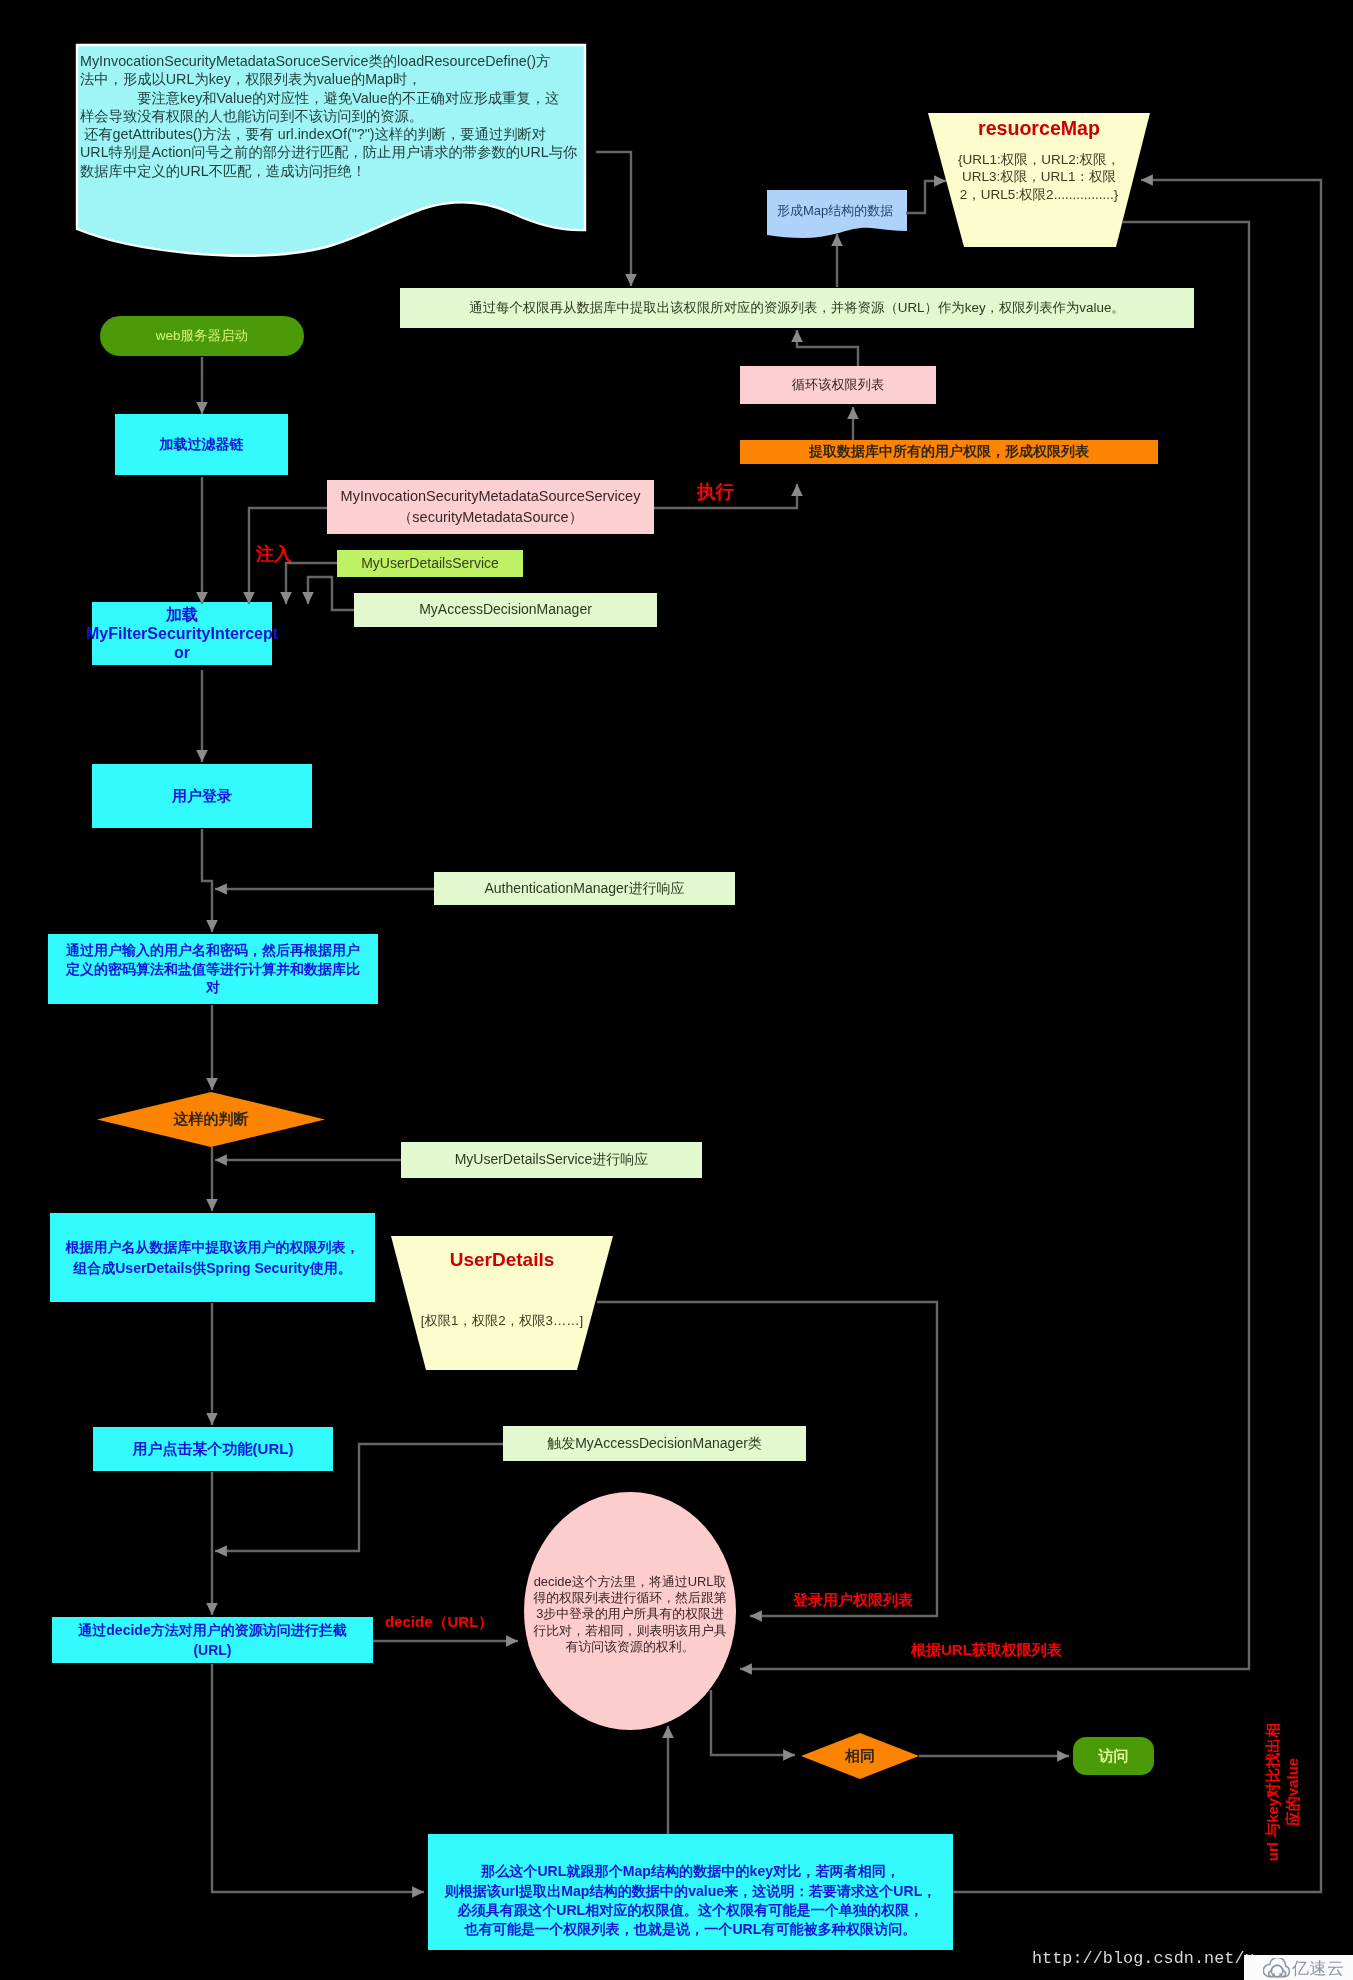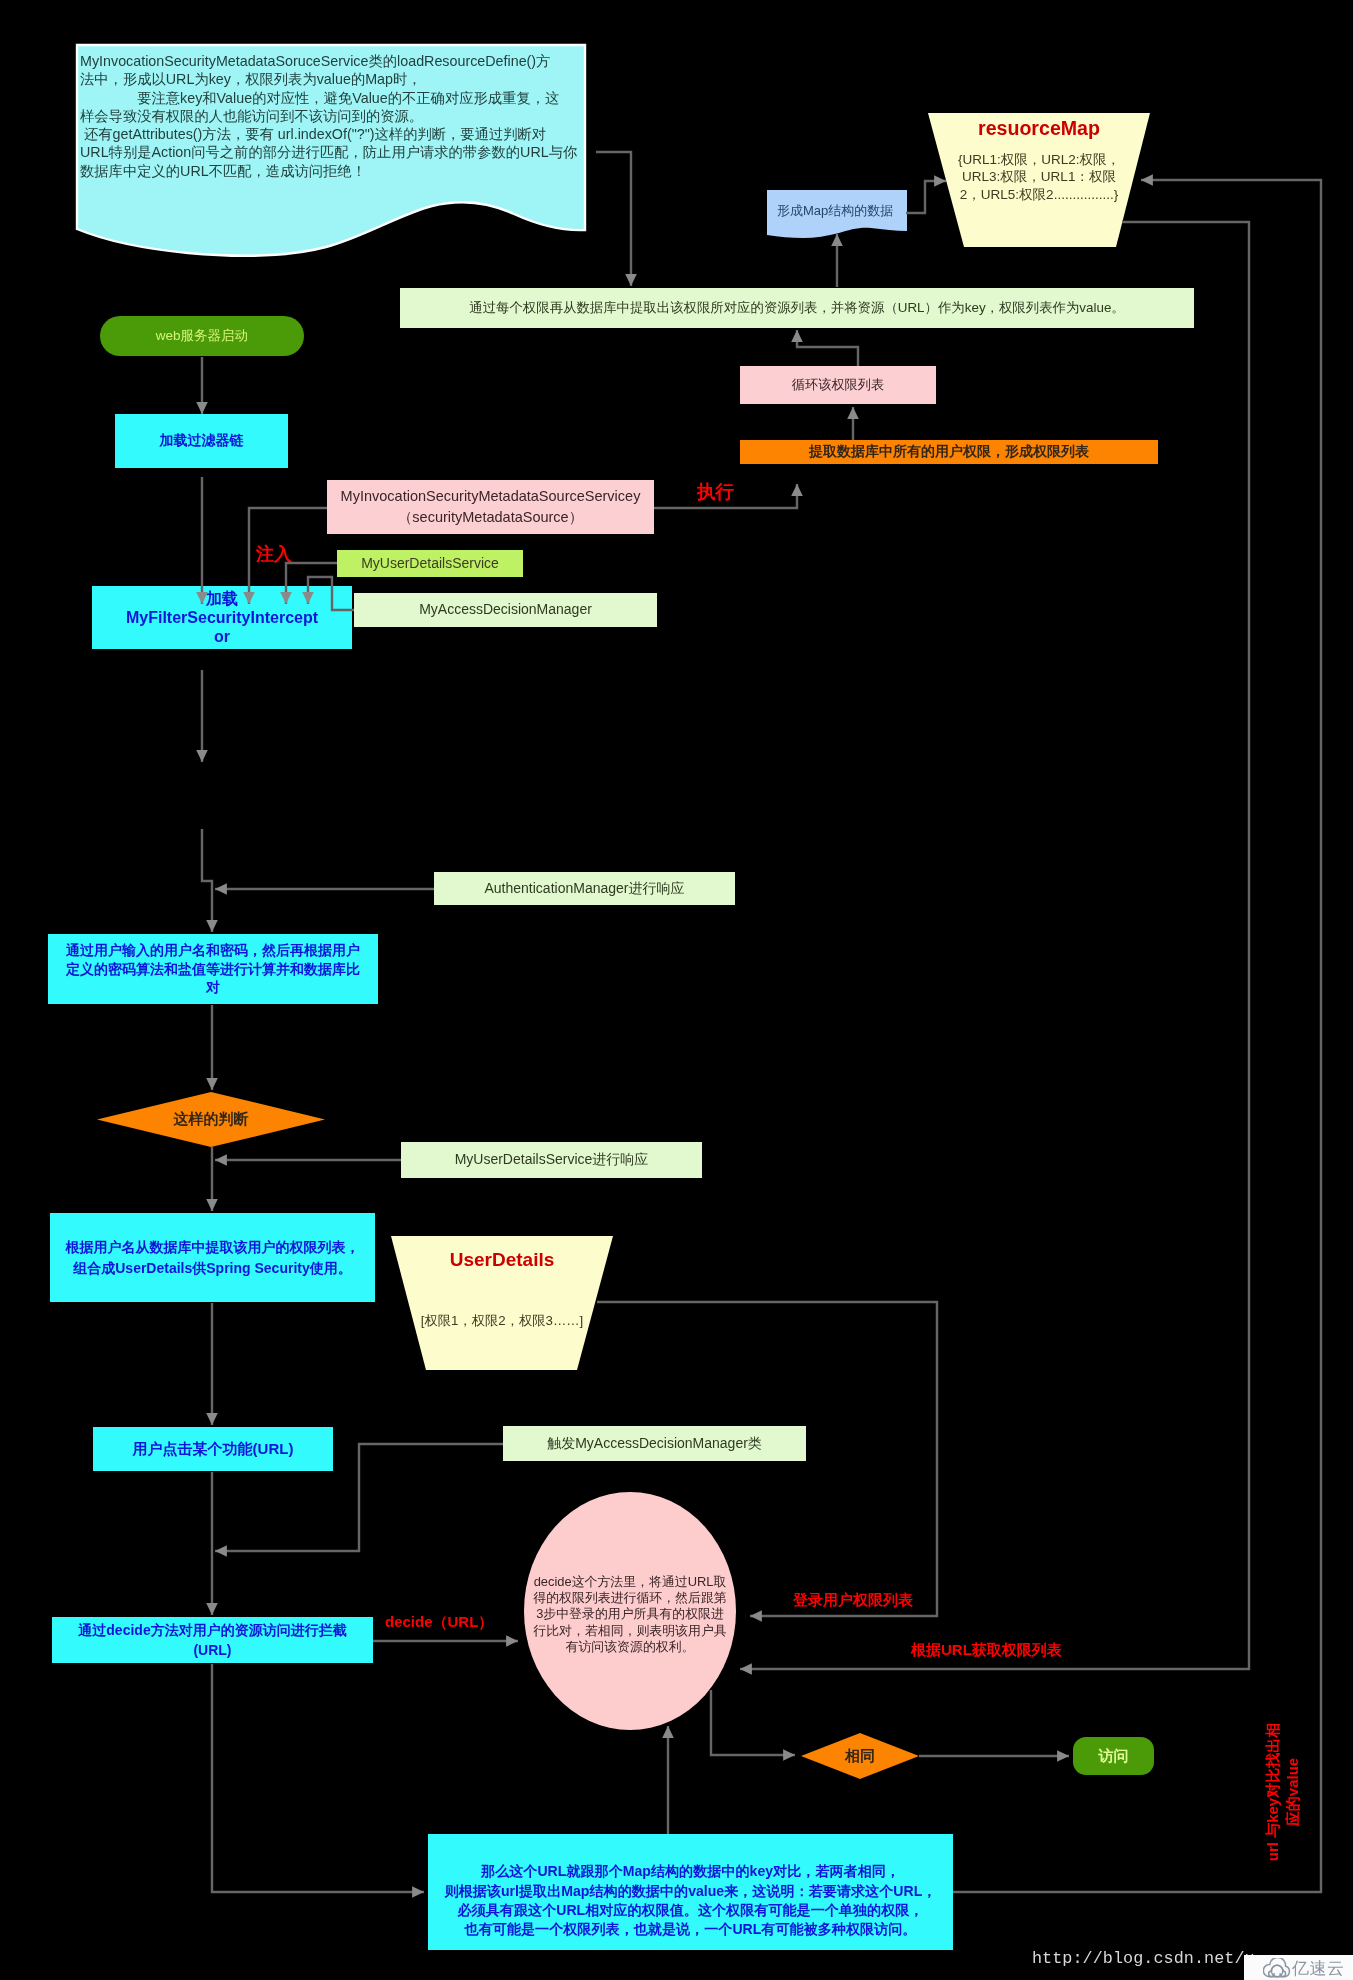--- a/index.html
+++ b/index.html
@@ -126,21 +126,21 @@
 
   <div class="node" style="left:100px;top:316px;width:204px;height:40px;background:#4b9a08;
               border-radius:20px;color:#d5f57a;font-size:13.5px;">
     <span>web服务器启动</span>
   </div>
 
   <div class="node pink" style="left:740px;top:366px;width:196px;height:38px;font-size:13.2px;">
     <span>循环该权限列表</span>
   </div>
 
-  <div class="node cyan" style="left:115px;top:414px;width:173px;height:54px;font-size:14px;">
+  <div class="node cyan" style="left:115px;top:414px;width:173px;height:61px;font-size:14px;">
     <span>加载过滤器链</span>
   </div>
 
   <div class="node" style="left:740px;top:440px;width:418px;height:24px;background:#fc8400;
               color:#33261a;font-weight:bold;font-size:14px;">
     <span>提取数据库中所有的用户权限，形成权限列表</span>
   </div>
 
   <div class="node pink" style="left:327px;top:480px;width:327px;height:54px;font-size:14.5px;line-height:1.45;">
     <span>MyInvocationSecurityMetadataSourceServicey</span>
@@ -148,26 +148,29 @@
   </div>
 
   <div class="node ltyellow" style="left:337px;top:550px;width:186px;height:27px;font-size:14px;">
     <span>MyUserDetailsService</span>
   </div>
 
   <div class="node ltgreen" style="left:354px;top:593px;width:303px;height:34px;font-size:14px;">
     <span>MyAccessDecisionManager</span>
   </div>
 
-  <div class="node cyan" style="left:92px;top:586px;width:260px;height:63px;font-size:16px;line-height:19.2px;">
+  <div class="node cyan" style="left:92px;top:602px;width:180px;height:63px;font-size:16px;line-height:19.2px;">
     <span>加载</span>
     <span>MyFilterSecurityIntercept</span>
     <span>or</span>
   </div>
 
+  <div class="node cyan" style="left:92px;top:764px;width:220px;height:64px;font-size:15px;">
+    <span>用户登录</span>
+  </div>
 
   <div class="node ltgreen" style="left:434px;top:872px;width:301px;height:33px;font-size:14px;">
     <span>AuthenticationManager进行响应</span>
   </div>
 
   <div class="node cyan" style="left:48px;top:934px;width:330px;height:70px;font-size:14px;line-height:18.7px;">
     <span>通过用户输入的用户名和密码，然后再根据用户</span>
     <span>定义的密码算法和盐值等进行计算并和数据库比</span>
     <span>对</span>
   </div>

